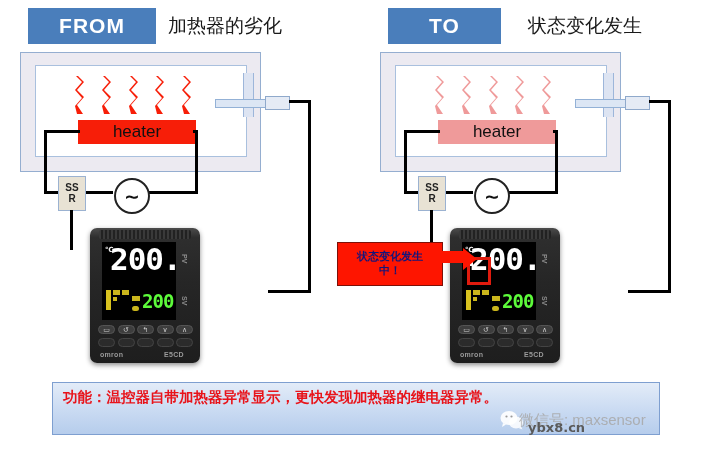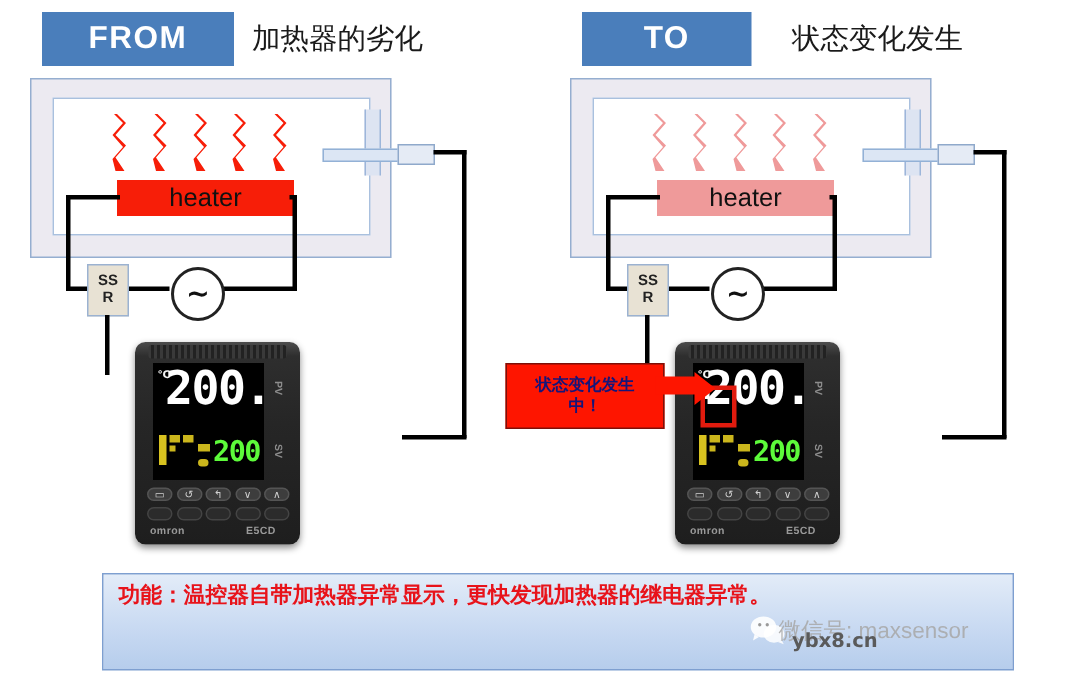--- a/index.html
+++ b/index.html
@@ -437,21 +437,21 @@
       <div>状态变化发生</div>
       <div>中！</div>
     </div>
   </div>
   <div class="callout-arrow" style="left:437px;top:248px;width:40px;height:28px;">
     <svg width="40" height="28" viewBox="0 0 40 28">
       <path d="M0 3 L26 3 L26 0 L40 11 L26 22 L26 15 L0 15 Z" fill="#fe1500"></path>
     </svg>
   </div>
 
-  <div class="banner" style="left:52px;top:382px;width:608px;height:65px;margin-left:16px;">
+  <div class="banner" style="left:52px;top:382px;width:608px;height:53px;">
     <div class="banner-line l-red">功能：温控器自带加热器异常显示，更快发现加热器的继电器异常。</div>
   </div>
 
   <div class="wm-chat" style="left:500px;top:410px;">
     <svg width="24" height="20" viewBox="0 0 24 20">
       <ellipse cx="9" cy="8" rx="8.5" ry="7" fill="#ffffff" opacity=".9"></ellipse>
       <path d="M3 13 L2 17 L6 14.6 Z" fill="#ffffff" opacity=".9"></path>
       <ellipse cx="16" cy="12.5" rx="7" ry="6" fill="#ffffff" opacity=".85"></ellipse>
       <path d="M21 16.5 L22.5 19.5 L18.6 18 Z" fill="#ffffff" opacity=".85"></path>
       <circle cx="6.5" cy="6.5" r="1.1" fill="#9a9a9a"></circle>

